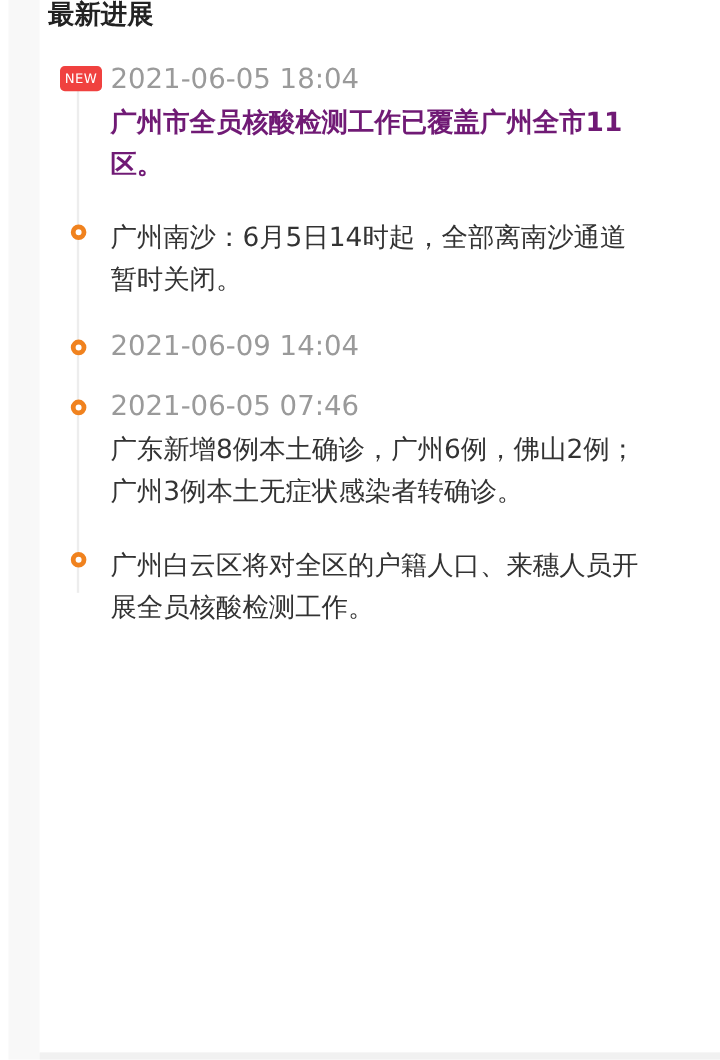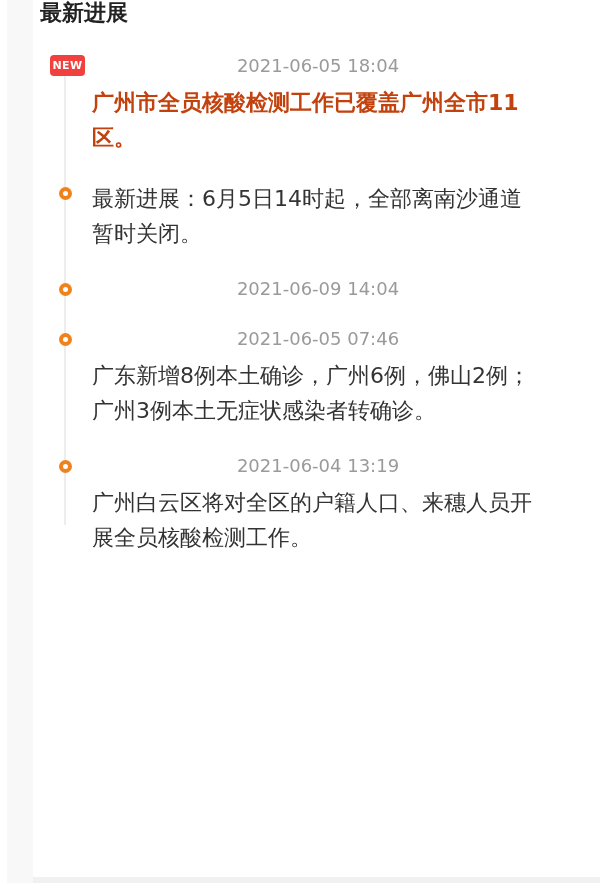--- a/index.html
+++ b/index.html
@@ -49,35 +49,34 @@
     width: 2px;
     background: #ededed;
   }
   .entry {
     position: relative;
     padding-left: 52px;
     margin-bottom: 26px;
   }
   .entry:last-child { margin-bottom: 0; }
   .entry-time {
-    font-size: 18px;
+    font-size: 23px;
     color: #9a9a9a;
     line-height: 24px;
     margin-bottom: 7px;
-    text-align: center;
   }
   .entry-text {
     font-size: 22px;
     color: #333333;
     line-height: 35px;
     max-width: 442px;
   }
   .entry.highlight .entry-text {
     font-weight: 700;
-    color: #c2410c;
+    color: #701a75;
   }
   .dot {
     position: absolute;
     left: 19px;
     top: 6px;
     width: 13px;
     height: 13px;
     box-sizing: border-box;
     border: 4px solid #f0821e;
     border-radius: 50%;
@@ -87,21 +86,21 @@
   .new-badge {
     position: absolute;
     left: 10px;
     top: 1px;
     width: 35px;
     height: 21px;
     background: #f0413f;
     border-radius: 4px;
     color: #ffffff;
     font-size: 11px;
-    font-weight: 700;
+    font-weight: 400;
     letter-spacing: 0.3px;
     display: flex;
     align-items: center;
     justify-content: center;
     z-index: 1;
   }
 </style>
 </head>
 <body>
 
@@ -116,36 +115,35 @@
     <div class="timeline-line"></div>
 
     <div class="entry highlight">
       <span class="new-badge">NEW</span>
       <div class="entry-time">2021-06-05 18:04</div>
       <div class="entry-text">广州市全员核酸检测工作已覆盖广州全市11区。</div>
     </div>
 
     <div class="entry">
       <span class="dot"></span>
-      <div class="entry-text">最新进展：6月5日14时起，全部离南沙通道暂时关闭。</div>
+      <div class="entry-text">广州南沙：6月5日14时起，全部离南沙通道暂时关闭。</div>
     </div>
 
     <div class="entry">
       <span class="dot"></span>
       <div class="entry-time">2021-06-09 14:04</div>
     </div>
 
 
     <div class="entry">
       <span class="dot"></span>
       <div class="entry-time">2021-06-05 07:46</div>
       <div class="entry-text">广东新增8例本土确诊，广州6例，佛山2例；广州3例本土无症状感染者转确诊。</div>
     </div>
 
 
     <div class="entry">
       <span class="dot"></span>
-      <div class="entry-time">2021-06-04 13:19</div>
       <div class="entry-text">广州白云区将对全区的户籍人口、来穗人员开展全员核酸检测工作。</div>
     </div>
 
   </div>
 </div>
 
 </body></html>

